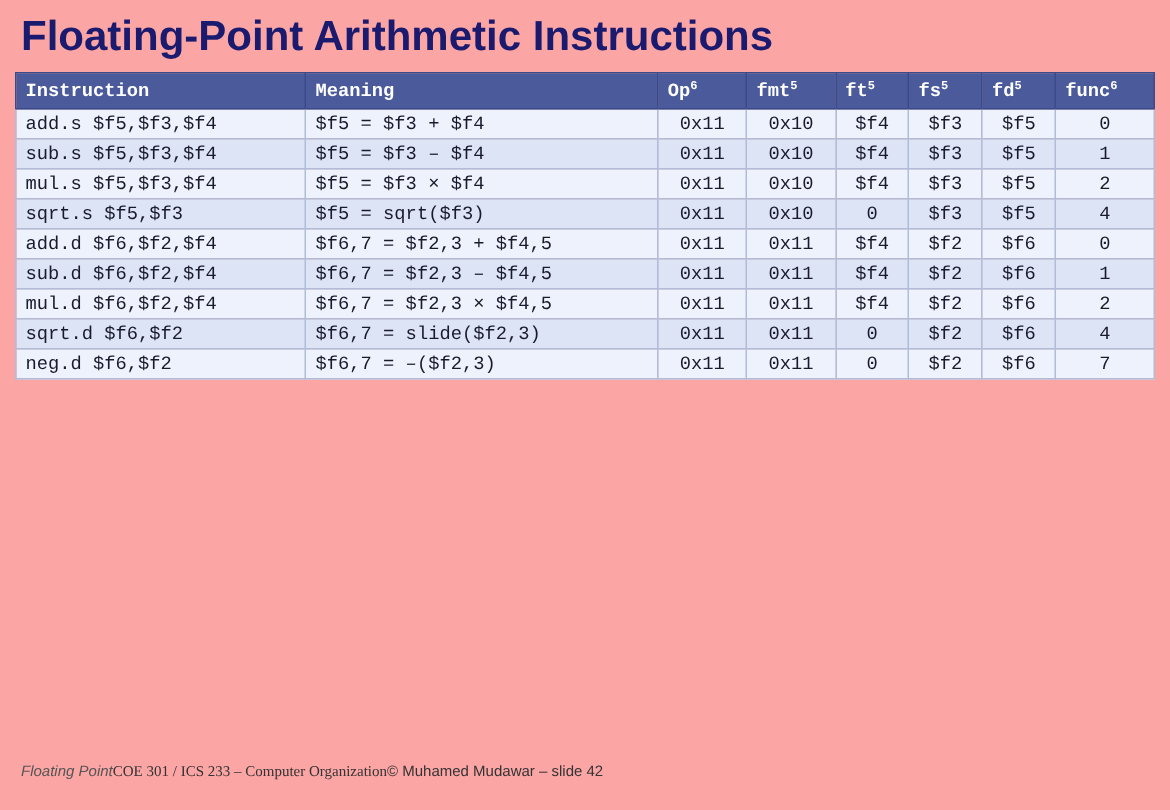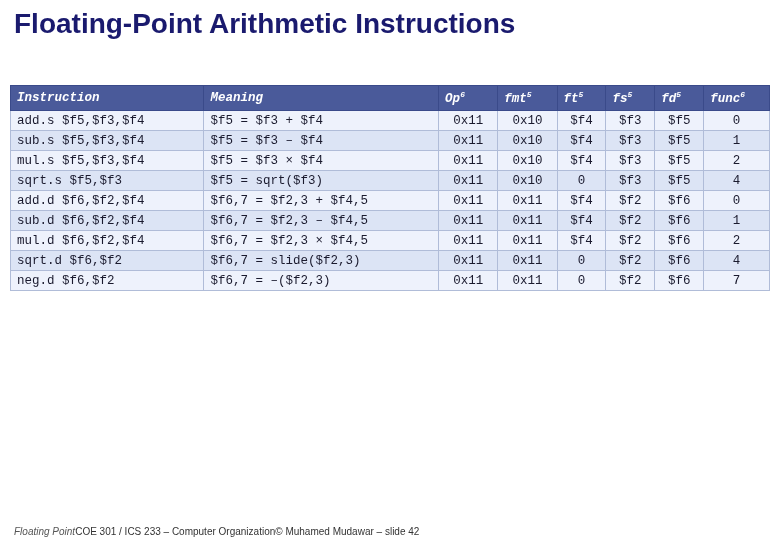--- a/index.html
+++ b/index.html
@@ -6,25 +6,24 @@
     body {
       width: 780px;
       height: 540px;
       background: #dde8f5;
       font-family: Arial, sans-serif;
       overflow: hidden;
     }
     .page {
       width: 780px;
       height: 540px;
-      background: #ffffff;
+      background: #fca5a5;
       display: flex;
       flex-direction: column;
-      padding: 8px 10px 3px 10px;
-      gap: 37px;
+      padding: 8px 10px 20px 10px;
     }
     h1 {
       font-size: 28px;
       font-weight: bold;
       color: #1a1a6e;
       margin-bottom: 8px;
       text-align: left;
       padding-left: 4px;
     }
     .table-container {
@@ -33,21 +32,20 @@
     }
     table {
       width: 100%;
       border-collapse: collapse;
       font-family: 'Courier New', Courier, monospace;
       font-size: 12.5px;
     }
     thead tr {
       background: #4a5a9a;
       color: white;
-      font-style: italic;
     }
     thead th {
       padding: 4px 6px;
       text-align: left;
       font-weight: bold;
       border: 1px solid #3a4a8a;
     }
     thead th.center {
       text-align: left;
     }
@@ -68,21 +66,21 @@
     }
     .footer {
       display: flex;
       justify-content: flex-start;
       align-items: center;
       padding: 3px 4px 0 4px;
       font-size: 10px;
       color: #555;
     }
     .footer-left { font-style: italic; }
-    .footer-center { color: #333; }
+    .footer-center { color: #333; font-family: Liberation Serif, serif; }
     .footer-right { font-size: 10px; color: #333; }
     sup {
       font-size: 8px;
       vertical-align: super;
     }
   </style>
 </head>
 <body>
 
 <div class="page">

